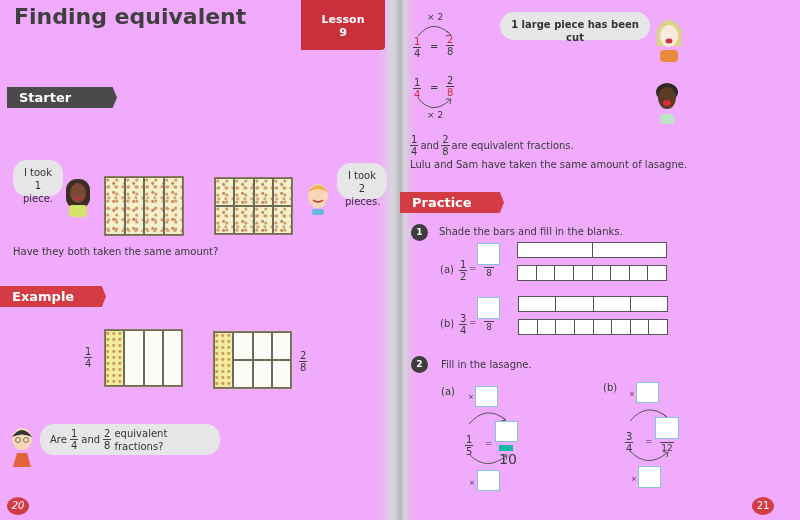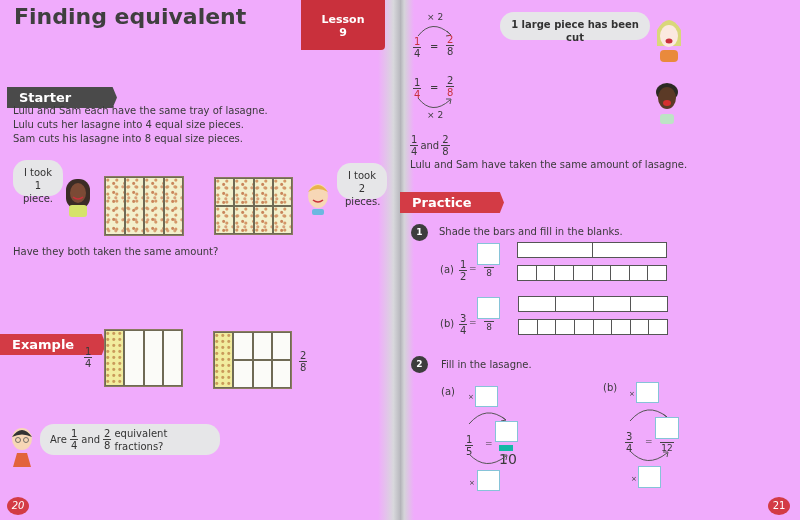--- a/index.html
+++ b/index.html
@@ -59,25 +59,20 @@
 
   <div class="abs lesson-tab">
     <div>Lesson</div>
     <div>9</div>
   </div>
 
   <div class="abs banner banner-dark" style="left:7px;top:63px;width:110px;margin-top:24px;">
     <span>Starter</span>
   </div>
 
-  <div class="abs body-text" style="left:13px;top:104px;">
-    <div>Lulu and Sam each have the same tray of lasagne.</div>
-    <div>Lulu cuts her lasagne into 4 equal size pieces.</div>
-    <div>Sam cuts his lasagne into 8 equal size pieces.</div>
-  </div>
 
   <div class="abs bubble" style="left:13px;top:160px;width:50px;height:36px;">
     <div>I took</div>
     <div>1 piece.</div>
   </div>
   <svg class="abs" style="left:64px;top:175px;" width="28" height="42">
     <rect x="2" y="4" width="24" height="30" rx="11" fill="#3b2c25"></rect>
     <ellipse cx="14" cy="18" rx="8" ry="10" fill="#7b4a35"></ellipse>
     <path d="M9 22 q5 4 10 0" stroke="#c9303c" stroke-width="1.5" fill="none"></path>
     <rect x="5" y="30" width="18" height="12" rx="3" fill="#d6e36b"></rect>
@@ -106,21 +101,21 @@
     <path d="M9 22 q5 4 10 0" stroke="#c9303c" stroke-width="1.5" fill="none"></path>
     <rect x="8" y="31" width="12" height="6" rx="2" fill="#6bb8e0"></rect>
   </svg>
   <div class="abs bubble" style="left:337px;top:163px;width:50px;height:36px;">
     <div>I took</div>
     <div>2 pieces.</div>
   </div>
 
   <div class="abs body-text" style="left:13px;top:245px;">Have they both taken the same amount?</div>
 
-  <div class="abs banner banner-red" style="left:0;top:286px;width:106px;margin-top:48px;">
+  <div class="abs banner banner-red" style="left:0;top:286px;width:106px;">
     <span>Example</span>
   </div>
 
   <div class="abs frac" style="left:84px;top:346px;">
     <span class="num">1</span>
     <span class="den">4</span>
   </div>
   <div class="abs tray ex" style="left:104px;top:329px;width:79px;height:58px;grid-template-columns:repeat(4,1fr);">
     <div class="cell shade"></div>
     <div class="cell"></div>
@@ -218,20 +213,21 @@
   <div class="abs body-text" style="left:10px;top:134px;display:flex;align-items:center;gap:2px;">
     <span class="frac">
       <span class="num">1</span>
       <span class="den">4</span>
     </span>
     <span>and</span>
     <span class="frac">
       <span class="num">2</span>
       <span class="den">8</span>
     </span>
+    <span>are equivalent fractions.</span>
   </div>
   <div class="abs body-text" style="left:10px;top:158px;">Lulu and Sam have taken the same amount of lasagne.</div>
 
   <div class="abs banner banner-red" style="left:0;top:192px;width:104px;">
     <span>Practice</span>
   </div>
 
   <div class="abs num-badge" style="left:11px;top:224px;">1</div>
   <div class="abs body-text" style="left:39px;top:225px;">Shade the bars and fill in the blanks.</div>
 
@@ -321,14 +317,14 @@
   </div>
   <div class="abs" style="left:245px;top:436px;font-size:9px;">=</div>
   <div class="abs" style="left:260px;top:442px;font-size:9px;border-top:1px solid #444;width:14px;text-align:center;">12</div>
   <svg class="abs" style="left:227px;top:449px;" width="44" height="16">
     <path class="arc" d="M3 2 Q20 20 40 4"></path>
       <path d="M36 3 l5 0 l-1 5" class="arc"></path>
   </svg>
   <div class="abs" style="left:231px;top:475px;font-size:7px;">×</div>
   <div class="abs answer-box" style="left:238px;top:466px;width:23px;height:22px;"></div>
 
-  <div class="abs page-num" style="left:368px;top:497px;">21</div>
+  <div class="abs page-num" style="left:352px;top:497px;">21</div>
 </div>
 
 </body></html>

